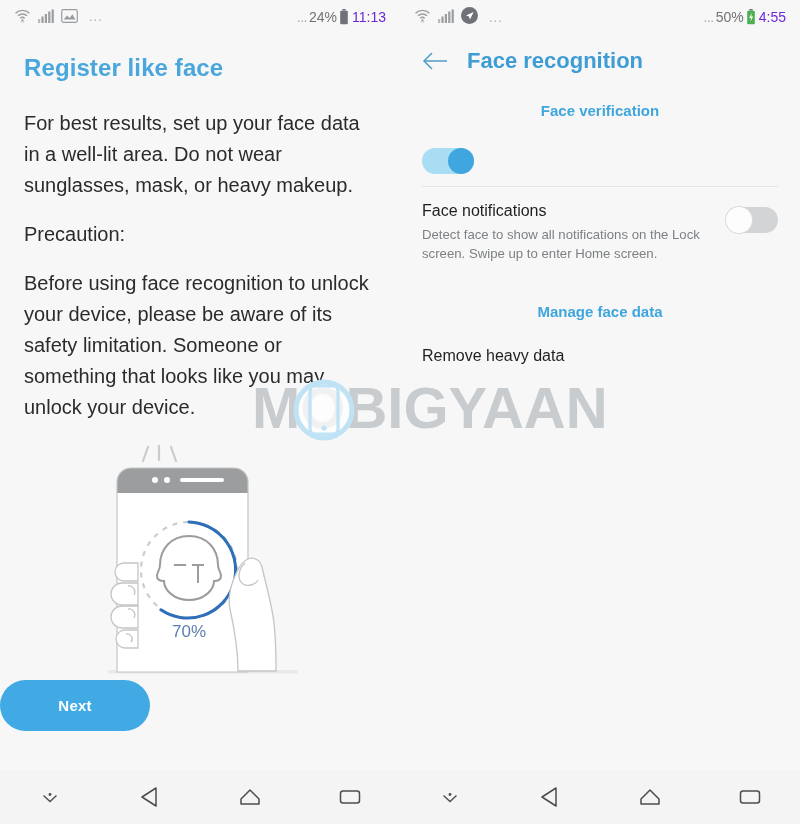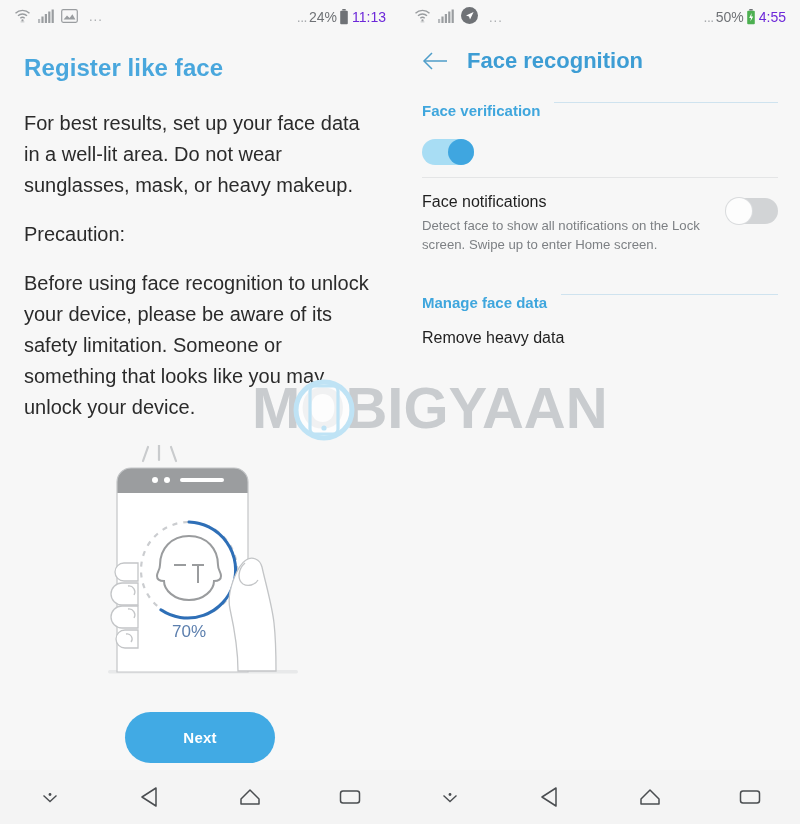--- a/index.html
+++ b/index.html
@@ -34,34 +34,34 @@
   .reg-body p{margin:0 0 18px 0;}
 
   .illus-wrap{position:relative;height:250px;margin-top:8px;}
   .illus{position:absolute;left:98px;top:4px;}
 
   .watermark{
     position:absolute;left:252px;top:378px;width:440px;height:64px;
     pointer-events:none;z-index:5;
   }
 
-  .next-wrap{position:absolute;left:0;right:0;top:712px;display:flex;justify-content:center;}
+  .next-wrap{position:absolute;left:0;right:0;top:680px;display:flex;}
   .next-btn{
     background:#41aae4;color:#ffffff;border:none;border-radius:26px;
     width:150px;height:51px;font-size:15px;font-weight:bold;
     font-family:"Liberation Sans","DejaVu Sans",sans-serif;cursor:pointer;
     letter-spacing:0.2px;
   }
 
   
   .fr-header{display:flex;align-items:center;padding:14px 22px 0 22px;gap:18px;}
   .fr-title{color:#3d9dd4;font-size:22px;font-weight:bold;}
   .back-arrow{cursor:pointer;display:flex;align-items:center;}
 
-  .section{display:flex;align-items:flex-start;gap:14px;padding:0 22px;margin-top:28px;}
+  .section{display:flex;align-items:center;gap:9px;padding:0 22px;margin-top:28px;flex-direction:column;}
   .section-label{color:#3fa6dd;font-size:15px;font-weight:bold;white-space:nowrap;}
   .section-rule{flex:1;height:1px;background:#cfe3ef;}
 
   .row{padding:14px 22px 12px 22px;display:flex;align-items:flex-start;}
   .row-txt{flex:1;padding-right:14px;}
   .row-title{font-size:16px;color:#1f1f1f;line-height:1.3;}
   .row-sub{font-size:13.2px;color:#7d8084;line-height:1.42;margin-top:4px;}
   .row-divider{height:1px;background:#e4e5e6;margin:0 22px;}
 
   .toggle{width:52px;height:26px;border-radius:13px;position:relative;flex:none;

